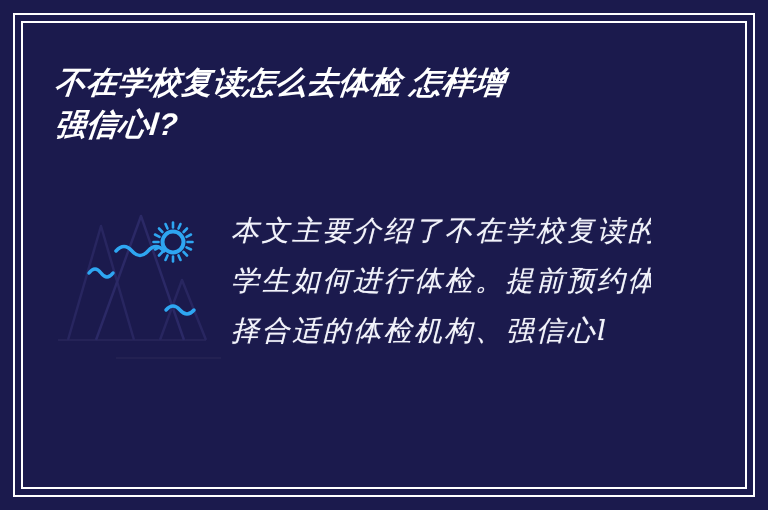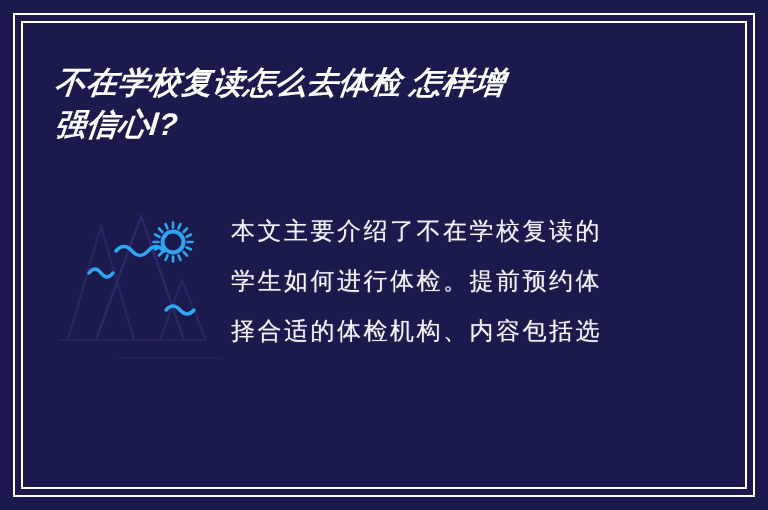--- a/index.html
+++ b/index.html
@@ -83,24 +83,25 @@
     position: absolute;
     left: 231px;
     top: 206px;
     width: 420px;
     height: 275px;
     overflow: hidden;
   }
   .body-line {
     color: #f2f3fb;
     font-family: "DejaVu Serif", serif;
-    font-size: 24px;
+    font-size: 28px;
     line-height: 50px;
     letter-spacing: 2.5px;
     white-space: pre;
+    font-style: italic;
     text-shadow: 0 0 1px rgba(255,255,255,0.55);
   }
 </style>
 </head>
 <body>
 
 <div id="card">
 
   <div class="frame-outer"></div>
   <div class="frame-inner"></div>
@@ -146,16 +147,16 @@
           <line x1="103" y1="30.5" x2="106.4" y2="34"></line>
           <line x1="109.5" y1="26" x2="111.5" y2="30.6"></line>
         </g>
       </g>
     </svg>
   </div>
 
   <div id="body-text">
     <div class="body-line">本文主要介绍了不在学校复读的</div>
     <div class="body-line">学生如何进行体检。提前预约体</div>
-    <div class="body-line">择合适的体检机构、内容包括选</div>
+    <div class="body-line">择合适的体检机构、强信心l</div>
   </div>
 
 </div>
 
 </body></html>

